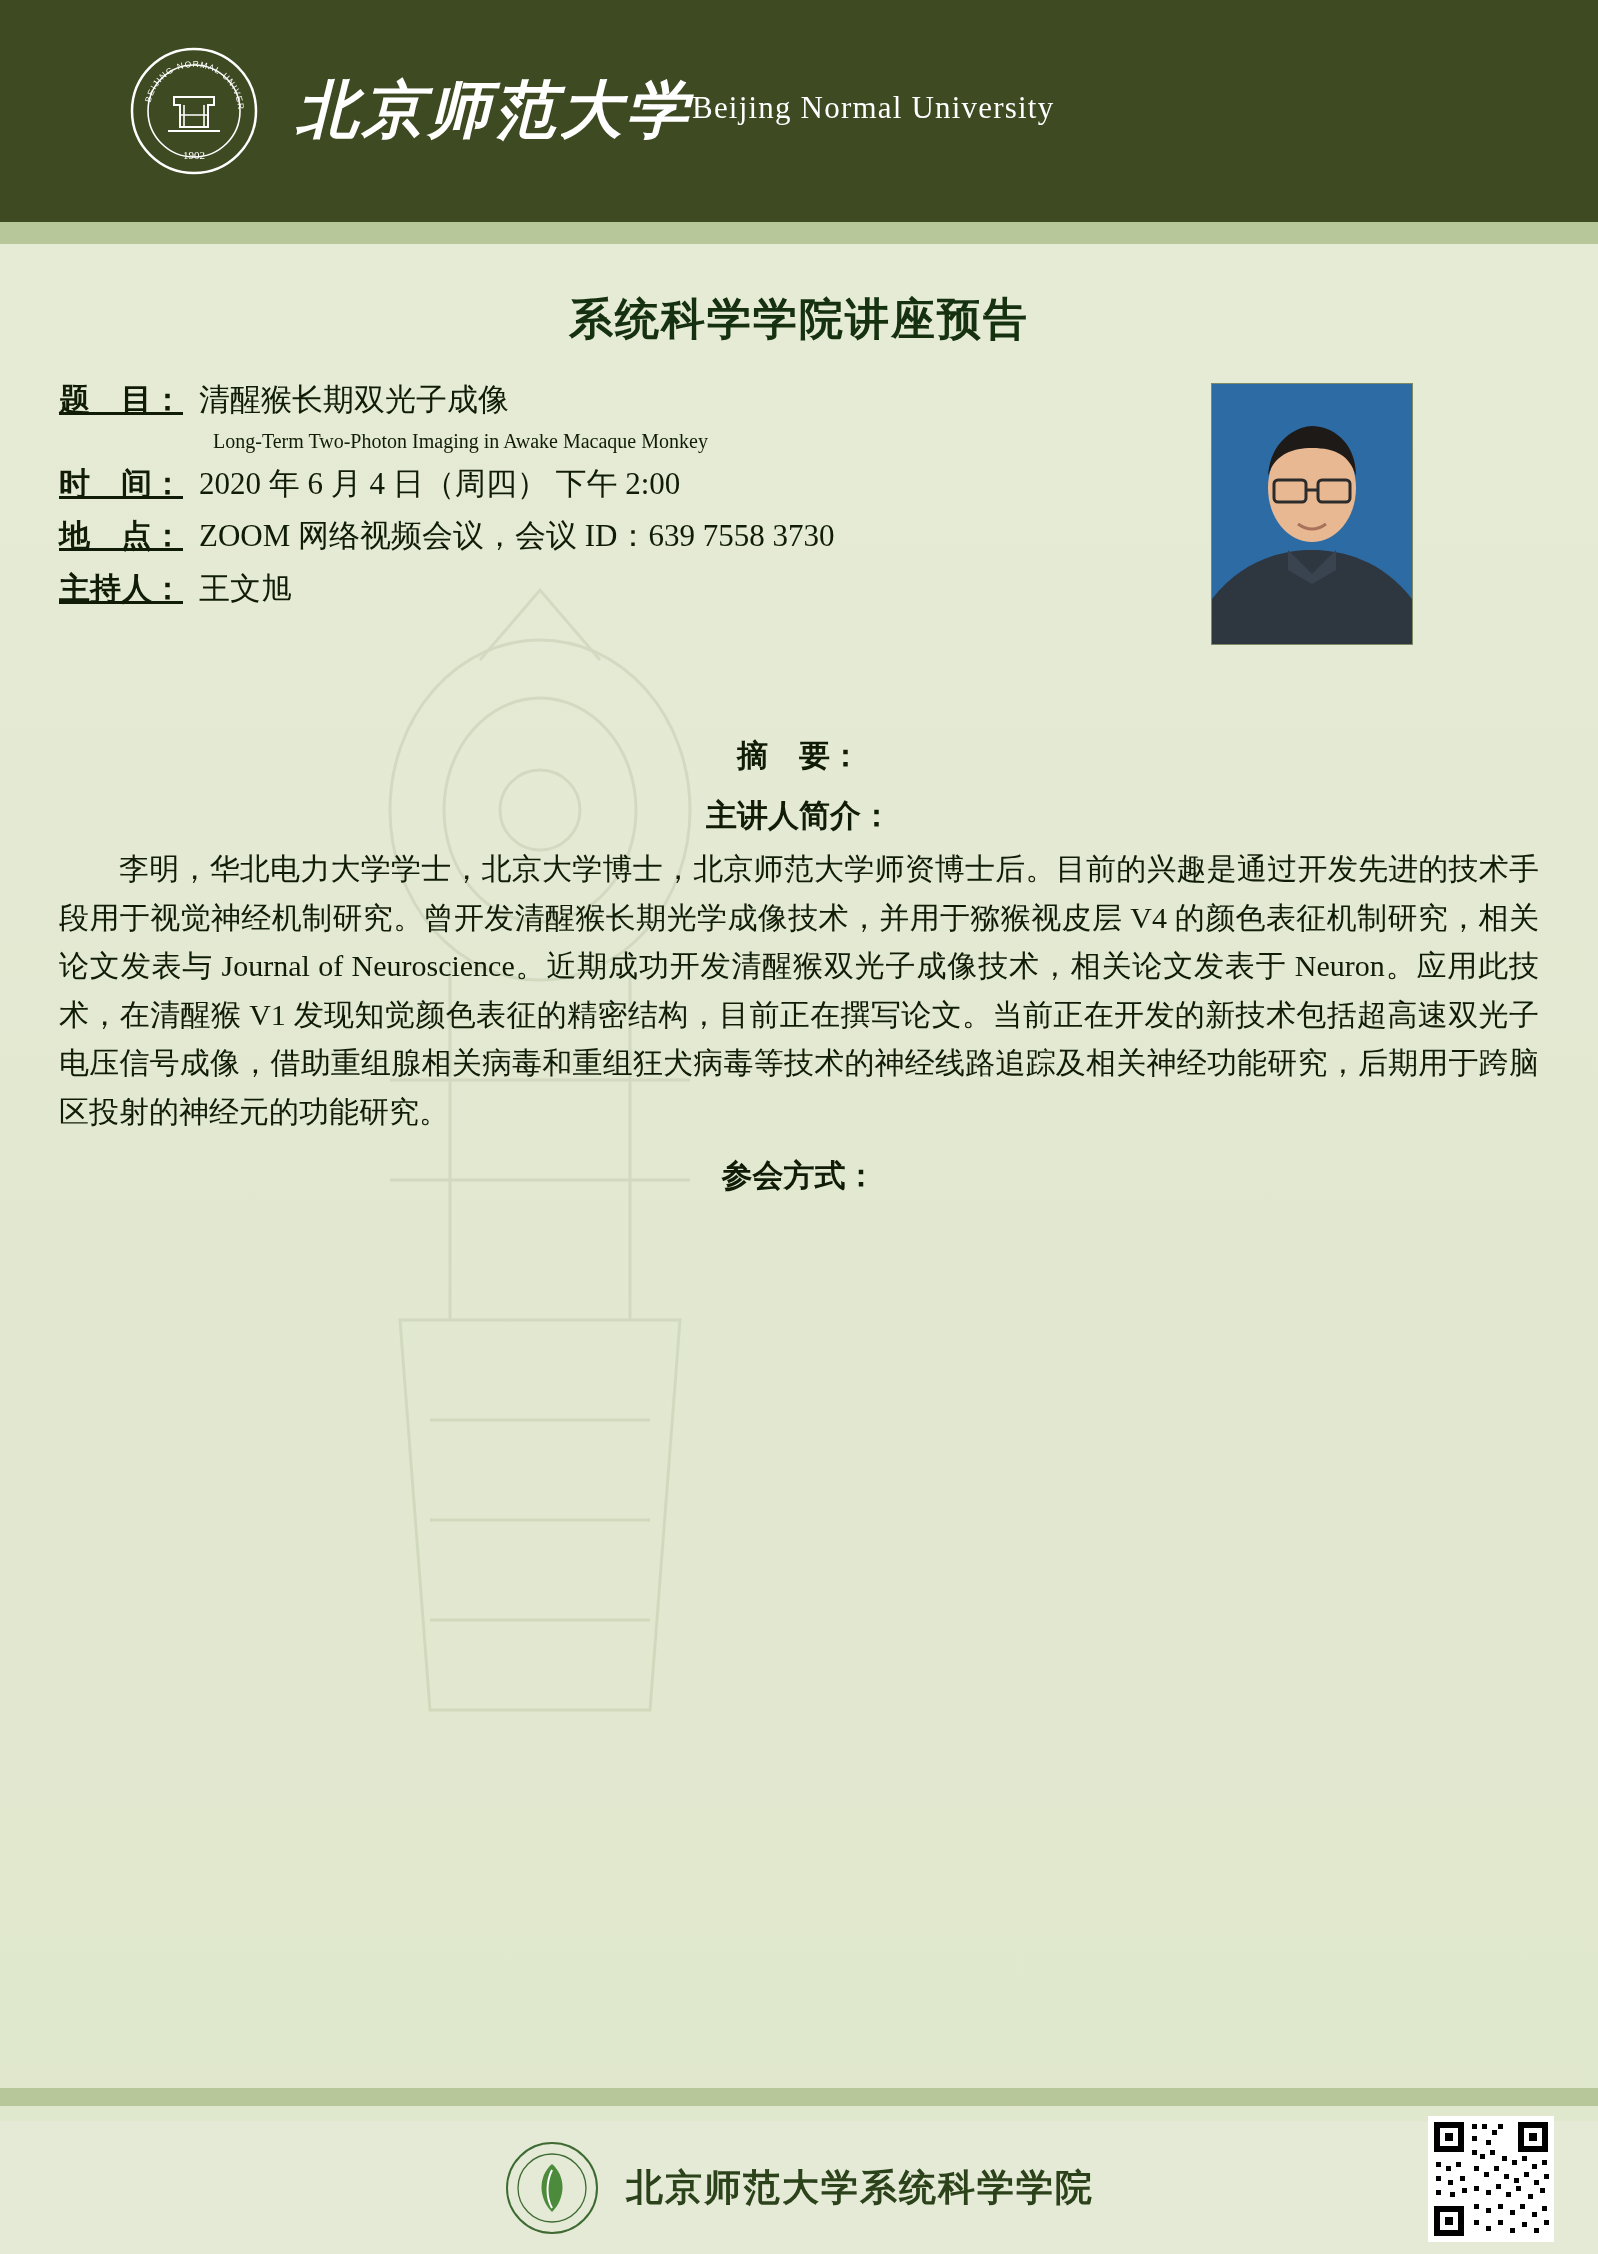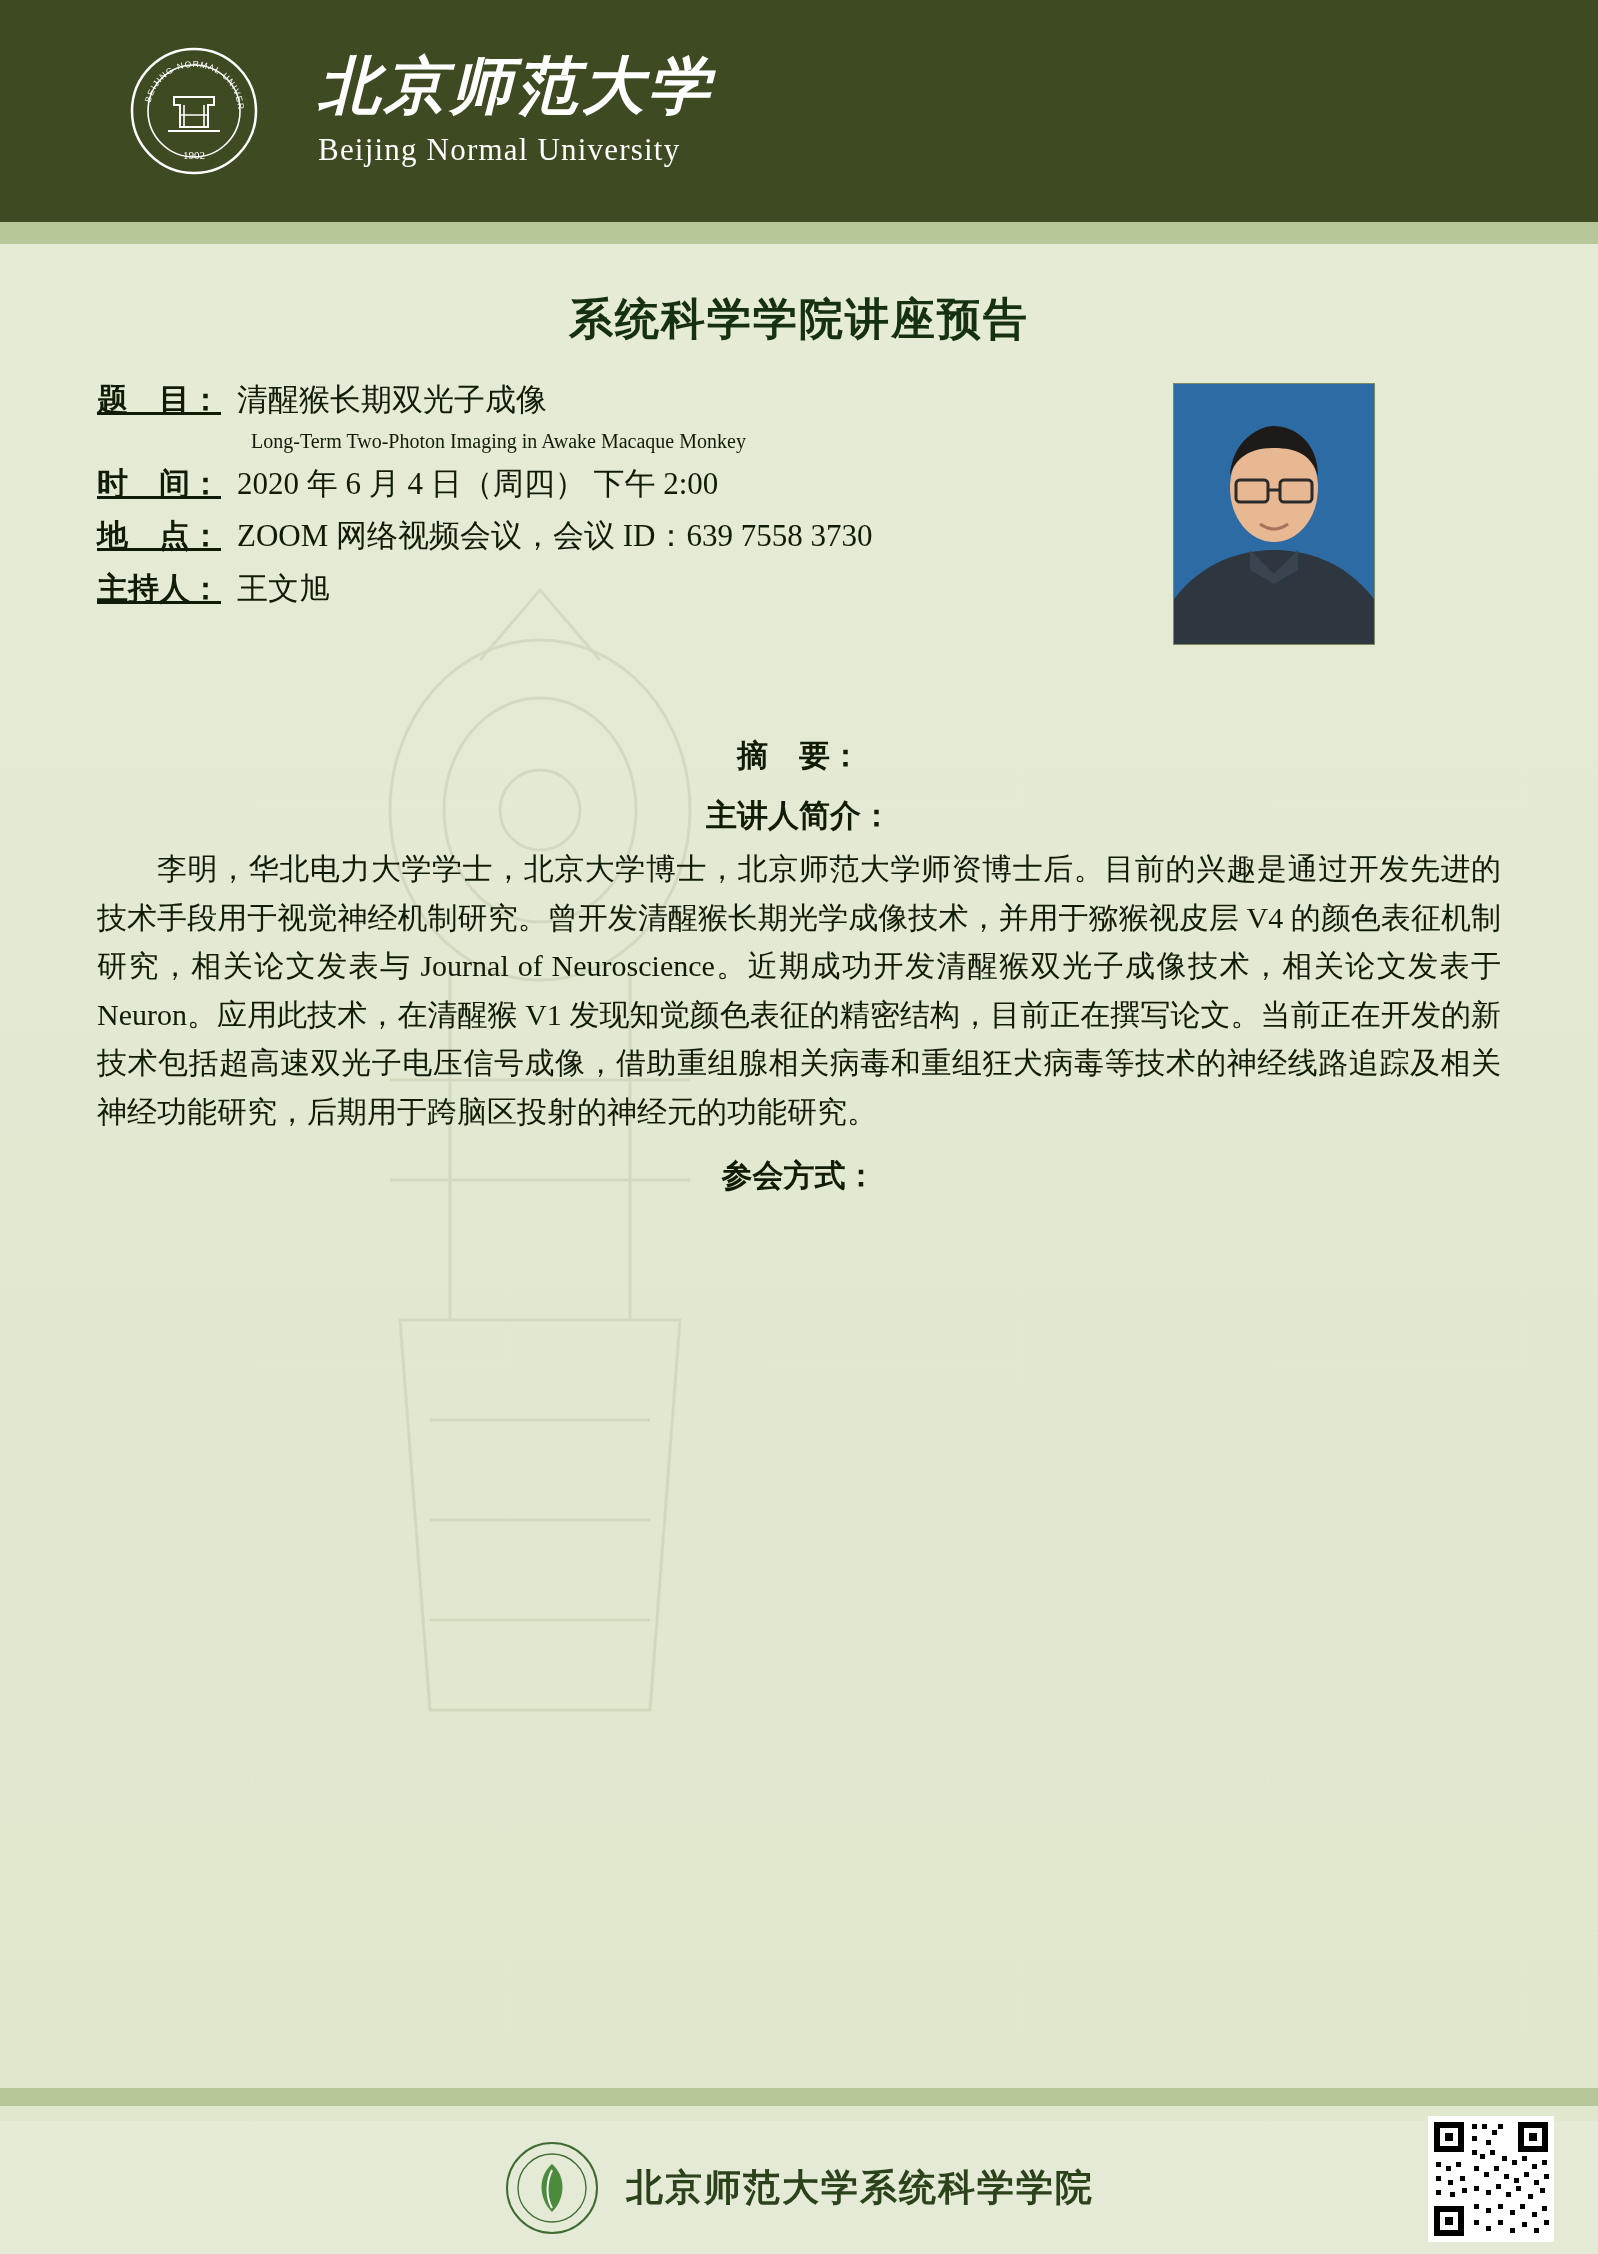--- a/index.html
+++ b/index.html
@@ -43,24 +43,24 @@
     align-items: center;
     padding-left: 128px;
     box-sizing: border-box;
   }
   .header-seal {
     width: 132px;
     height: 132px;
     flex: 0 0 auto;
   }
   .header-titles {
-    margin-left: 58px;
+    margin-left: 36px;
     color: #ffffff;
     display: flex;
-    flex-direction: column;
+    flex-direction: row;
     justify-content: center;
   }
   .univ-cn {
     font-size: 62px;
     letter-spacing: 4px;
     font-family: "Liberation Serif", serif;
     font-weight: 700;
     line-height: 1.05;
     font-style: italic;
   }
@@ -72,21 +72,21 @@
   }
 
   .header-rule {
     height: 22px;
     background: #b8c79a;
   }
 
   
   .content {
     position: relative;
-    padding: 0 97px;
+    padding: 0 59px;
     box-sizing: border-box;
   }
 
   .doc-title {
     text-align: center;
     font-size: 44px;
     font-weight: 700;
     color: #15310f;
     letter-spacing: 2px;
     margin-top: 46px;

